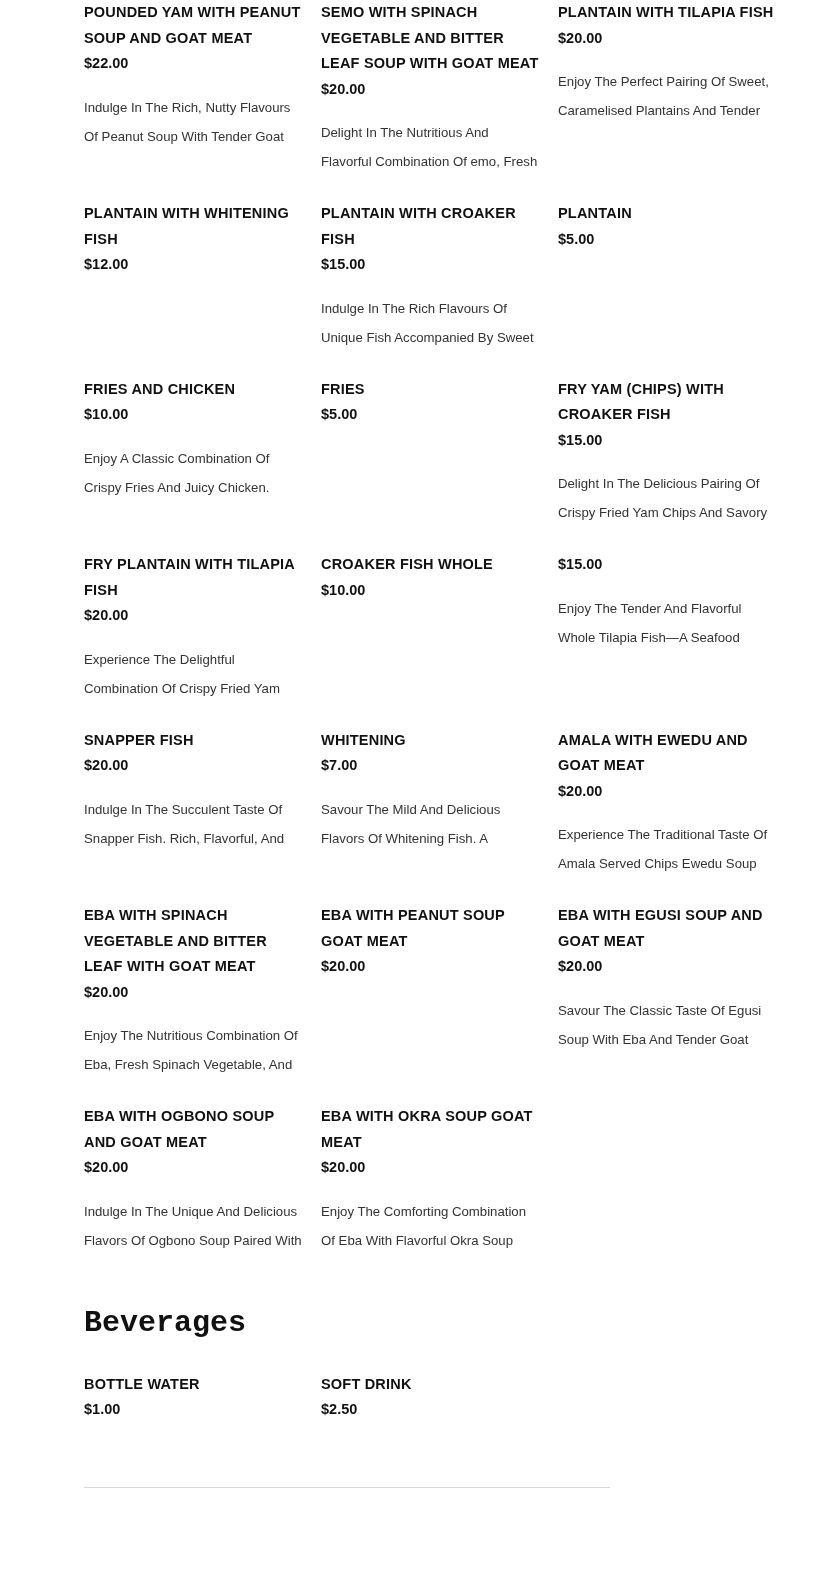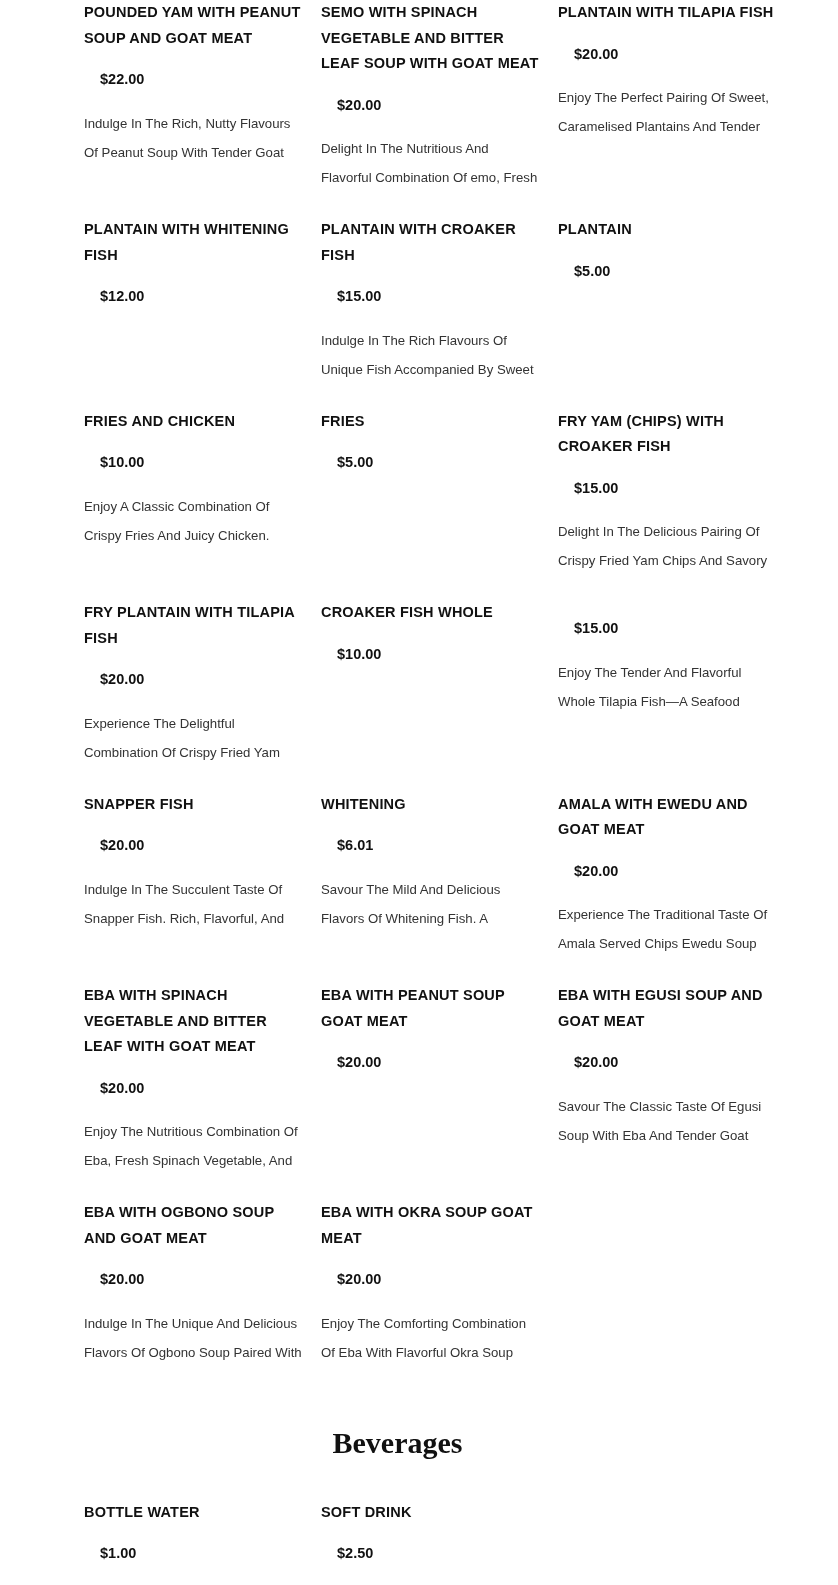--- a/index.html
+++ b/index.html
@@ -30,40 +30,39 @@
     line-height: 25.5px;
     color: #111111;
     text-transform: uppercase;
     margin: 0;
   }
   .item-price {
     font-size: 14.5px;
     font-weight: bold;
     line-height: 25.5px;
     color: #111111;
-    margin: 16px;
+    margin: 0;
   }
   .item-desc {
     font-size: 13.2px;
     line-height: 29px;
     color: #333333;
     margin: 16px 0 0 0;
     max-height: 61px;
     overflow: hidden;
     display: -webkit-box;
     -webkit-line-clamp: 3;
     -webkit-box-orient: vertical;
   }
   .section-title {
-    font-family: Liberation Serif, serif;
+    font-family: Liberation Mono, monospace;
     font-size: 30px;
     font-weight: bold;
-    text-align: center;
     color: #111111;
-    margin: 8px;
+    margin: 0;
     padding: 0;
   }
 
   
   .menu-row {
     display: grid;
     grid-template-columns: repeat(3, 237px);
     padding-left: 84px;
     box-sizing: border-box;
   }
@@ -168,21 +167,21 @@
     <div class="row-spacer-22"></div>
 
     <div class="menu-row">
       <div class="menu-item">
         <div class="item-name">SNAPPER FISH</div>
         <div class="item-price">$20.00</div>
         <div class="item-desc">Indulge In The Succulent Taste Of Snapper Fish. Rich, Flavorful, And Satisfying.</div>
       </div>
       <div class="menu-item">
         <div class="item-name">WHITENING</div>
-        <div class="item-price">$6.01</div>
+        <div class="item-price">$7.00</div>
         <div class="item-desc">Savour The Mild And Delicious Flavors Of Whitening Fish. A Versatile…</div>
       </div>
       <div class="menu-item">
         <div class="item-name">AMALA WITH EWEDU AND GOAT MEAT</div>
         <div class="item-price">$20.00</div>
         <div class="item-desc">Experience The Traditional Taste Of Amala Served Chips Ewedu Soup And Tender…</div>
       </div>
     </div>
 
     <div class="row-spacer-22"></div>

